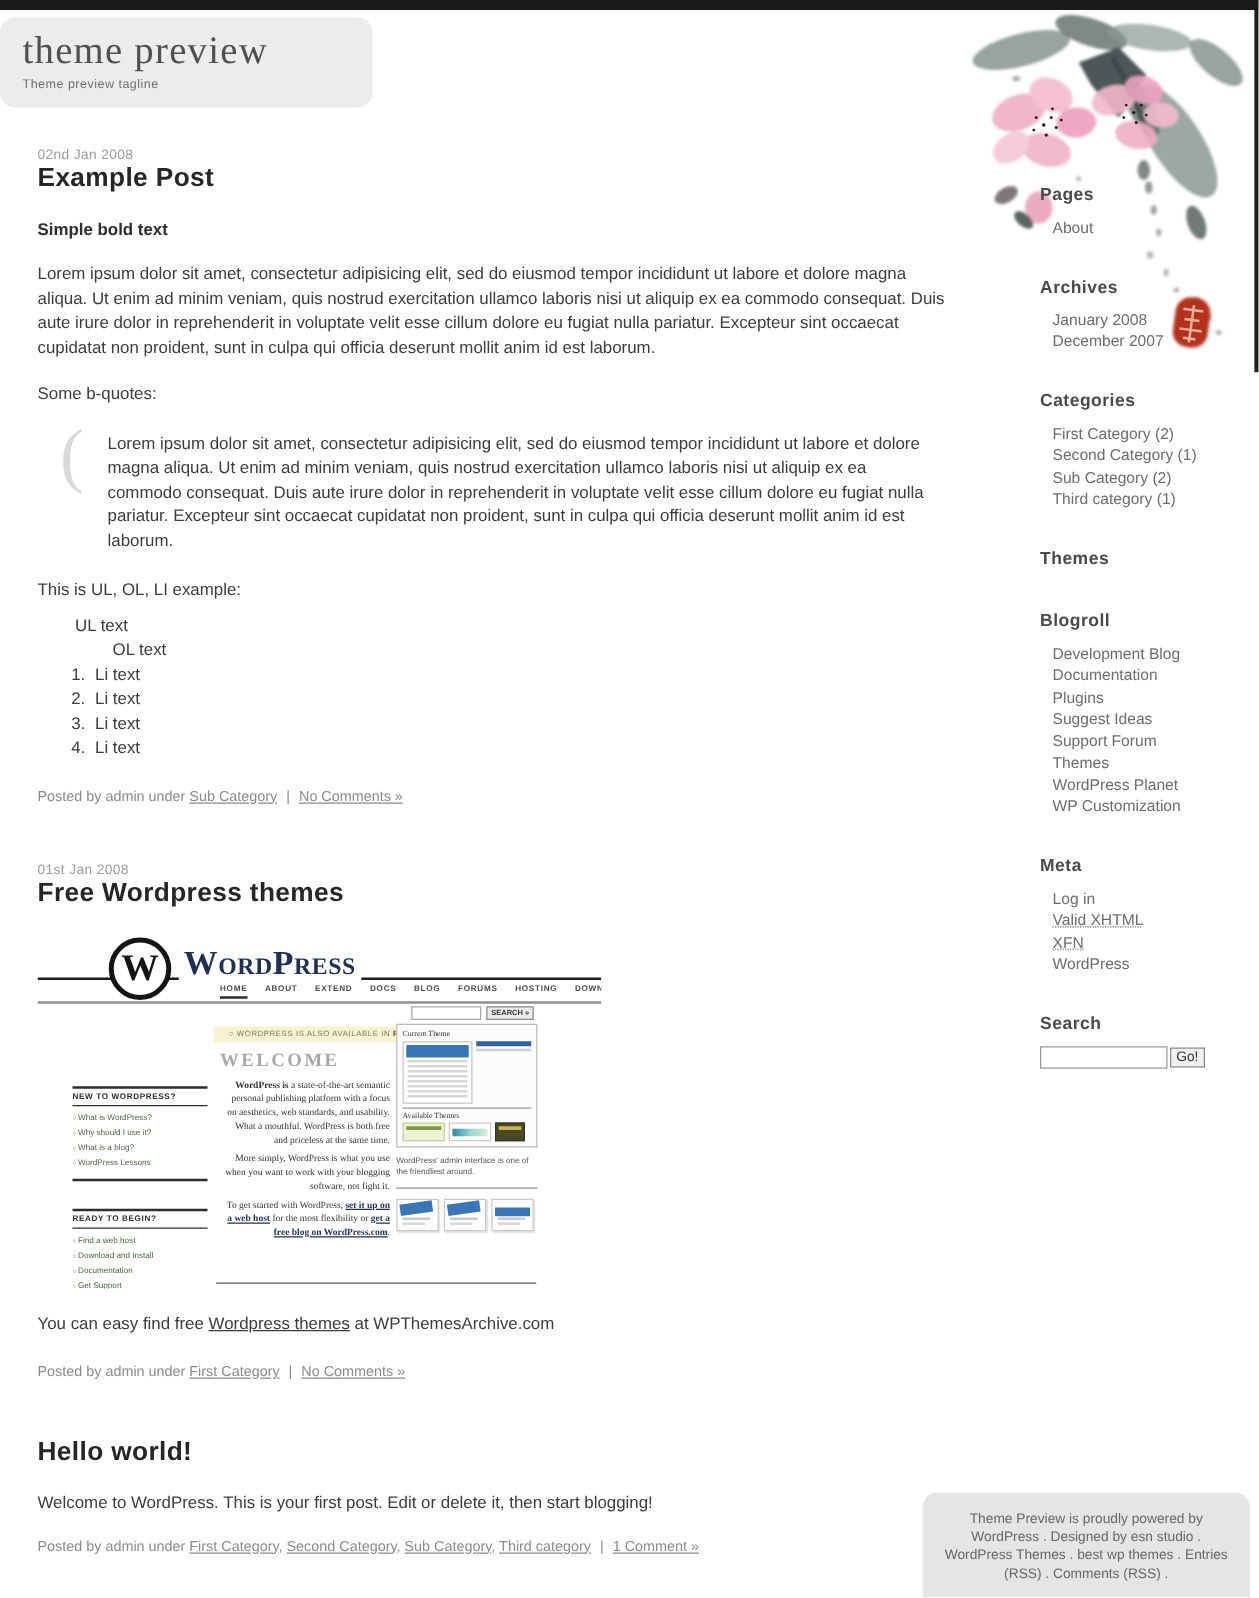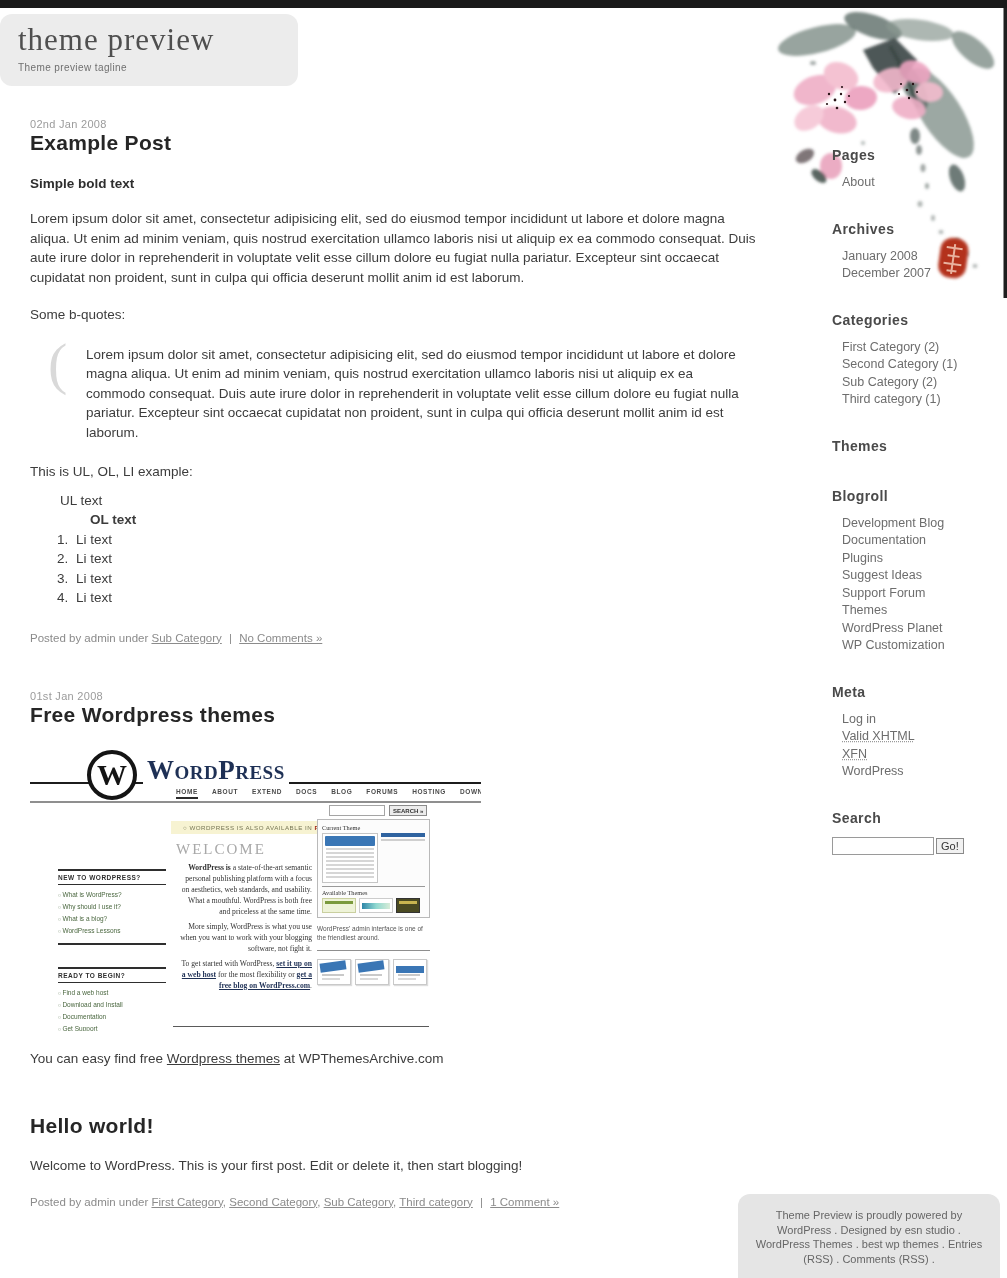--- a/index.html
+++ b/index.html
@@ -37,21 +37,21 @@
   blockquote {
     position:relative; margin:20px 10px 0 22px; padding-left:34px;
     font-size:13.5px; line-height:19.5px; color:#3c3c3c;
   }
   .bq-mark {
     position:absolute; left:-4px; top:-10px; font-family:"Liberation Serif", serif;
     font-size:58px; color:#d9d9d9; line-height:1;
   }
   .list-block { margin-top:10px; font-size:13.5px; line-height:19.5px; }
   .ul-item { margin:9px 0 0 30px; }
-  .ol-label { margin:0 0 0 60px;font-weight:bold; }
+  .ol-label { margin:0 0 0 60px; }
   ol.demo-ol { margin-left:42px; list-style:decimal; }
   ol.demo-ol li { padding-left:4px; margin:0; }
   .post-meta { margin-top:24px; font-size:11.5px; color:#8b8b8b; }
   .post-meta a { color:#8b8b8b; text-decoration:underline; cursor:pointer; }
   .post-meta .sep { padding:0 4px; }
   .post { margin-bottom:46px; }
   .body-link { color:#3c3c3c; text-decoration:underline; cursor:pointer; }
 
   
   .wp-shot {
@@ -85,21 +85,21 @@
   .wp-notice .ru { color:#a32b1d; font-weight:700; }
   .wp-sidecol { position:absolute; left:28px; width:108px; }
   .wp-side-title {
     font-size:6.5px; font-weight:700; color:#2e2e2e; letter-spacing:0.5px;
     border-top:2px solid #2e2e2e; border-bottom:1px solid #2e2e2e; padding:3px 0;
   }
   .wp-side-links { padding:4px 0 6px 0; border-bottom:2px solid #2e2e2e; }
   .wp-side-links a { display:block; font-size:6.5px; color:#49663e; line-height:11px; text-decoration:none; }
   .wp-side-links a::before { content:"\25CB  "; font-size:5px; color:#49663e; }
   .wp-center { position:absolute; left:146px; top:92px; width:136px; font-family:"Liberation Serif", serif; }
-  .wp-welcome { font-size:15px; color:#a8a8a8; letter-spacing:2px; font-weight:400; }
+  .wp-welcome { font-size:15px; color:#a8a8a8; letter-spacing:2px; font-weight:700; }
   .wp-center p { font-size:7.6px; line-height:11px; color:#333; margin-top:4px;text-align:right; }
   .wp-center .b { font-weight:700; }
   .wp-center a { font-weight:700; color:#1e3055; text-decoration:underline; }
   .wp-rightcol { position:absolute; left:287px; top:70px; width:113px; }
   .wp-admin-box { border:1px solid #b9b9b9; background:#fcfcfc; padding:4px; }
   .wp-admin-label { font-family:"Liberation Serif", serif; font-size:6.3px; color:#333; }
   .wp-admin-shot { margin-top:2px; display:flex; gap:3px; }
   .wp-admin-mini { width:56px; height:50px; border:1px solid #c5c5c5; background:#fff; padding:2px; }
   .wp-admin-bluebar { height:10px; background:#3a76b5; border-radius:1px; margin-bottom:2px; }
   .wp-admin-line { height:2px; background:#d6d6d6; margin:2px 1px; }
@@ -377,20 +377,25 @@
               <div class="l2"></div>
             </div>
         </div>
       </div>
       <div class="wp-bottomline"></div>
     </div>
 
     <div class="post-body">
       <p><span>You can easy find free </span><a class="body-link">Wordpress themes</a><span> at WPThemesArchive.com</span></p>
     </div>
+    <div class="post-meta">
+      <span>Posted by admin under </span><span><a>First Category</a></span>
+      <span class="sep">|</span>
+      <a>No Comments »</a>
+    </div>
   </div>
 
   <div class="post">
     <div class="post-title">Hello world!</div>
     <div class="post-body">
       <p>Welcome to WordPress. This is your first post. Edit or delete it, then start blogging!</p>
     </div>
     <div class="post-meta" style="margin-top:20px">
       <span>Posted by admin under </span><span><a>First Category</a>, <a>Second Category</a>, <a>Sub Category</a>, <a>Third category</a></span>
       <span class="sep">|</span>

